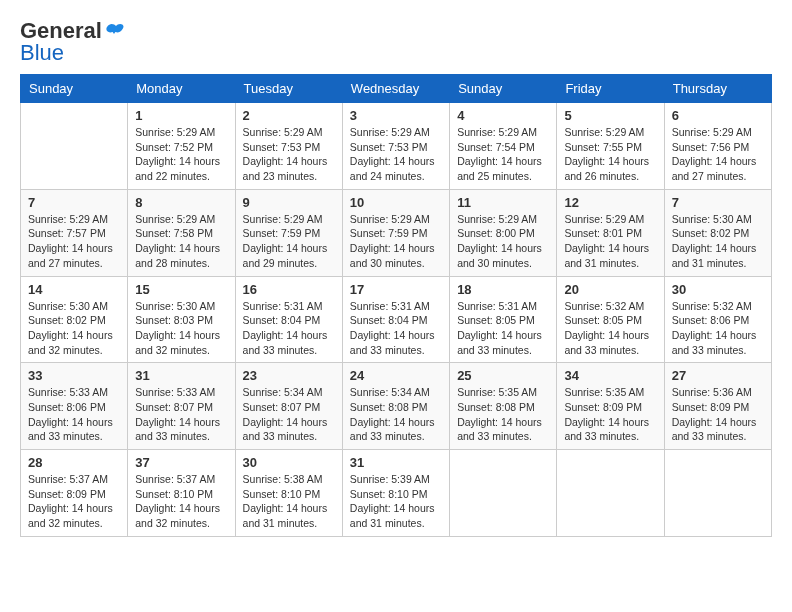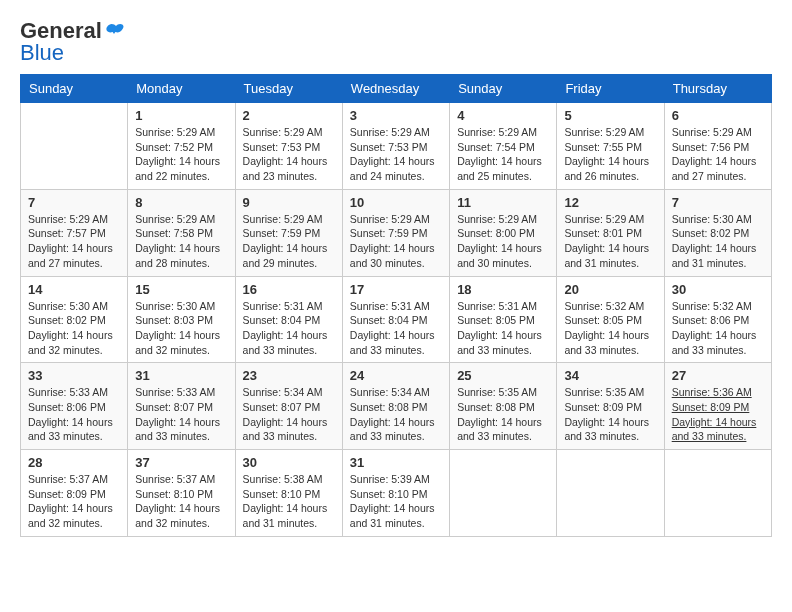--- a/index.html
+++ b/index.html
@@ -303,21 +303,21 @@
         </td>
         <td>
           <div class="day-number">34</div>
           <div class="day-info" style="white-space: pre-line;">Sunrise: 5:35 AM
 Sunset: 8:09 PM
 Daylight: 14 hours
 and 33 minutes.</div>
         </td>
         <td>
           <div class="day-number">27</div>
-          <div class="day-info" style="white-space: pre-line; text-decoration: underline;">Sunrise: 5:36 AM
+          <div class="day-info" style="white-space: pre-line;">Sunrise: 5:36 AM
 Sunset: 8:09 PM
 Daylight: 14 hours
 and 33 minutes.</div>
         </td>
       </tr>
       <tr>
         <td>
           <div class="day-number">28</div>
           <div class="day-info" style="white-space: pre-line;">Sunrise: 5:37 AM
 Sunset: 8:09 PM

